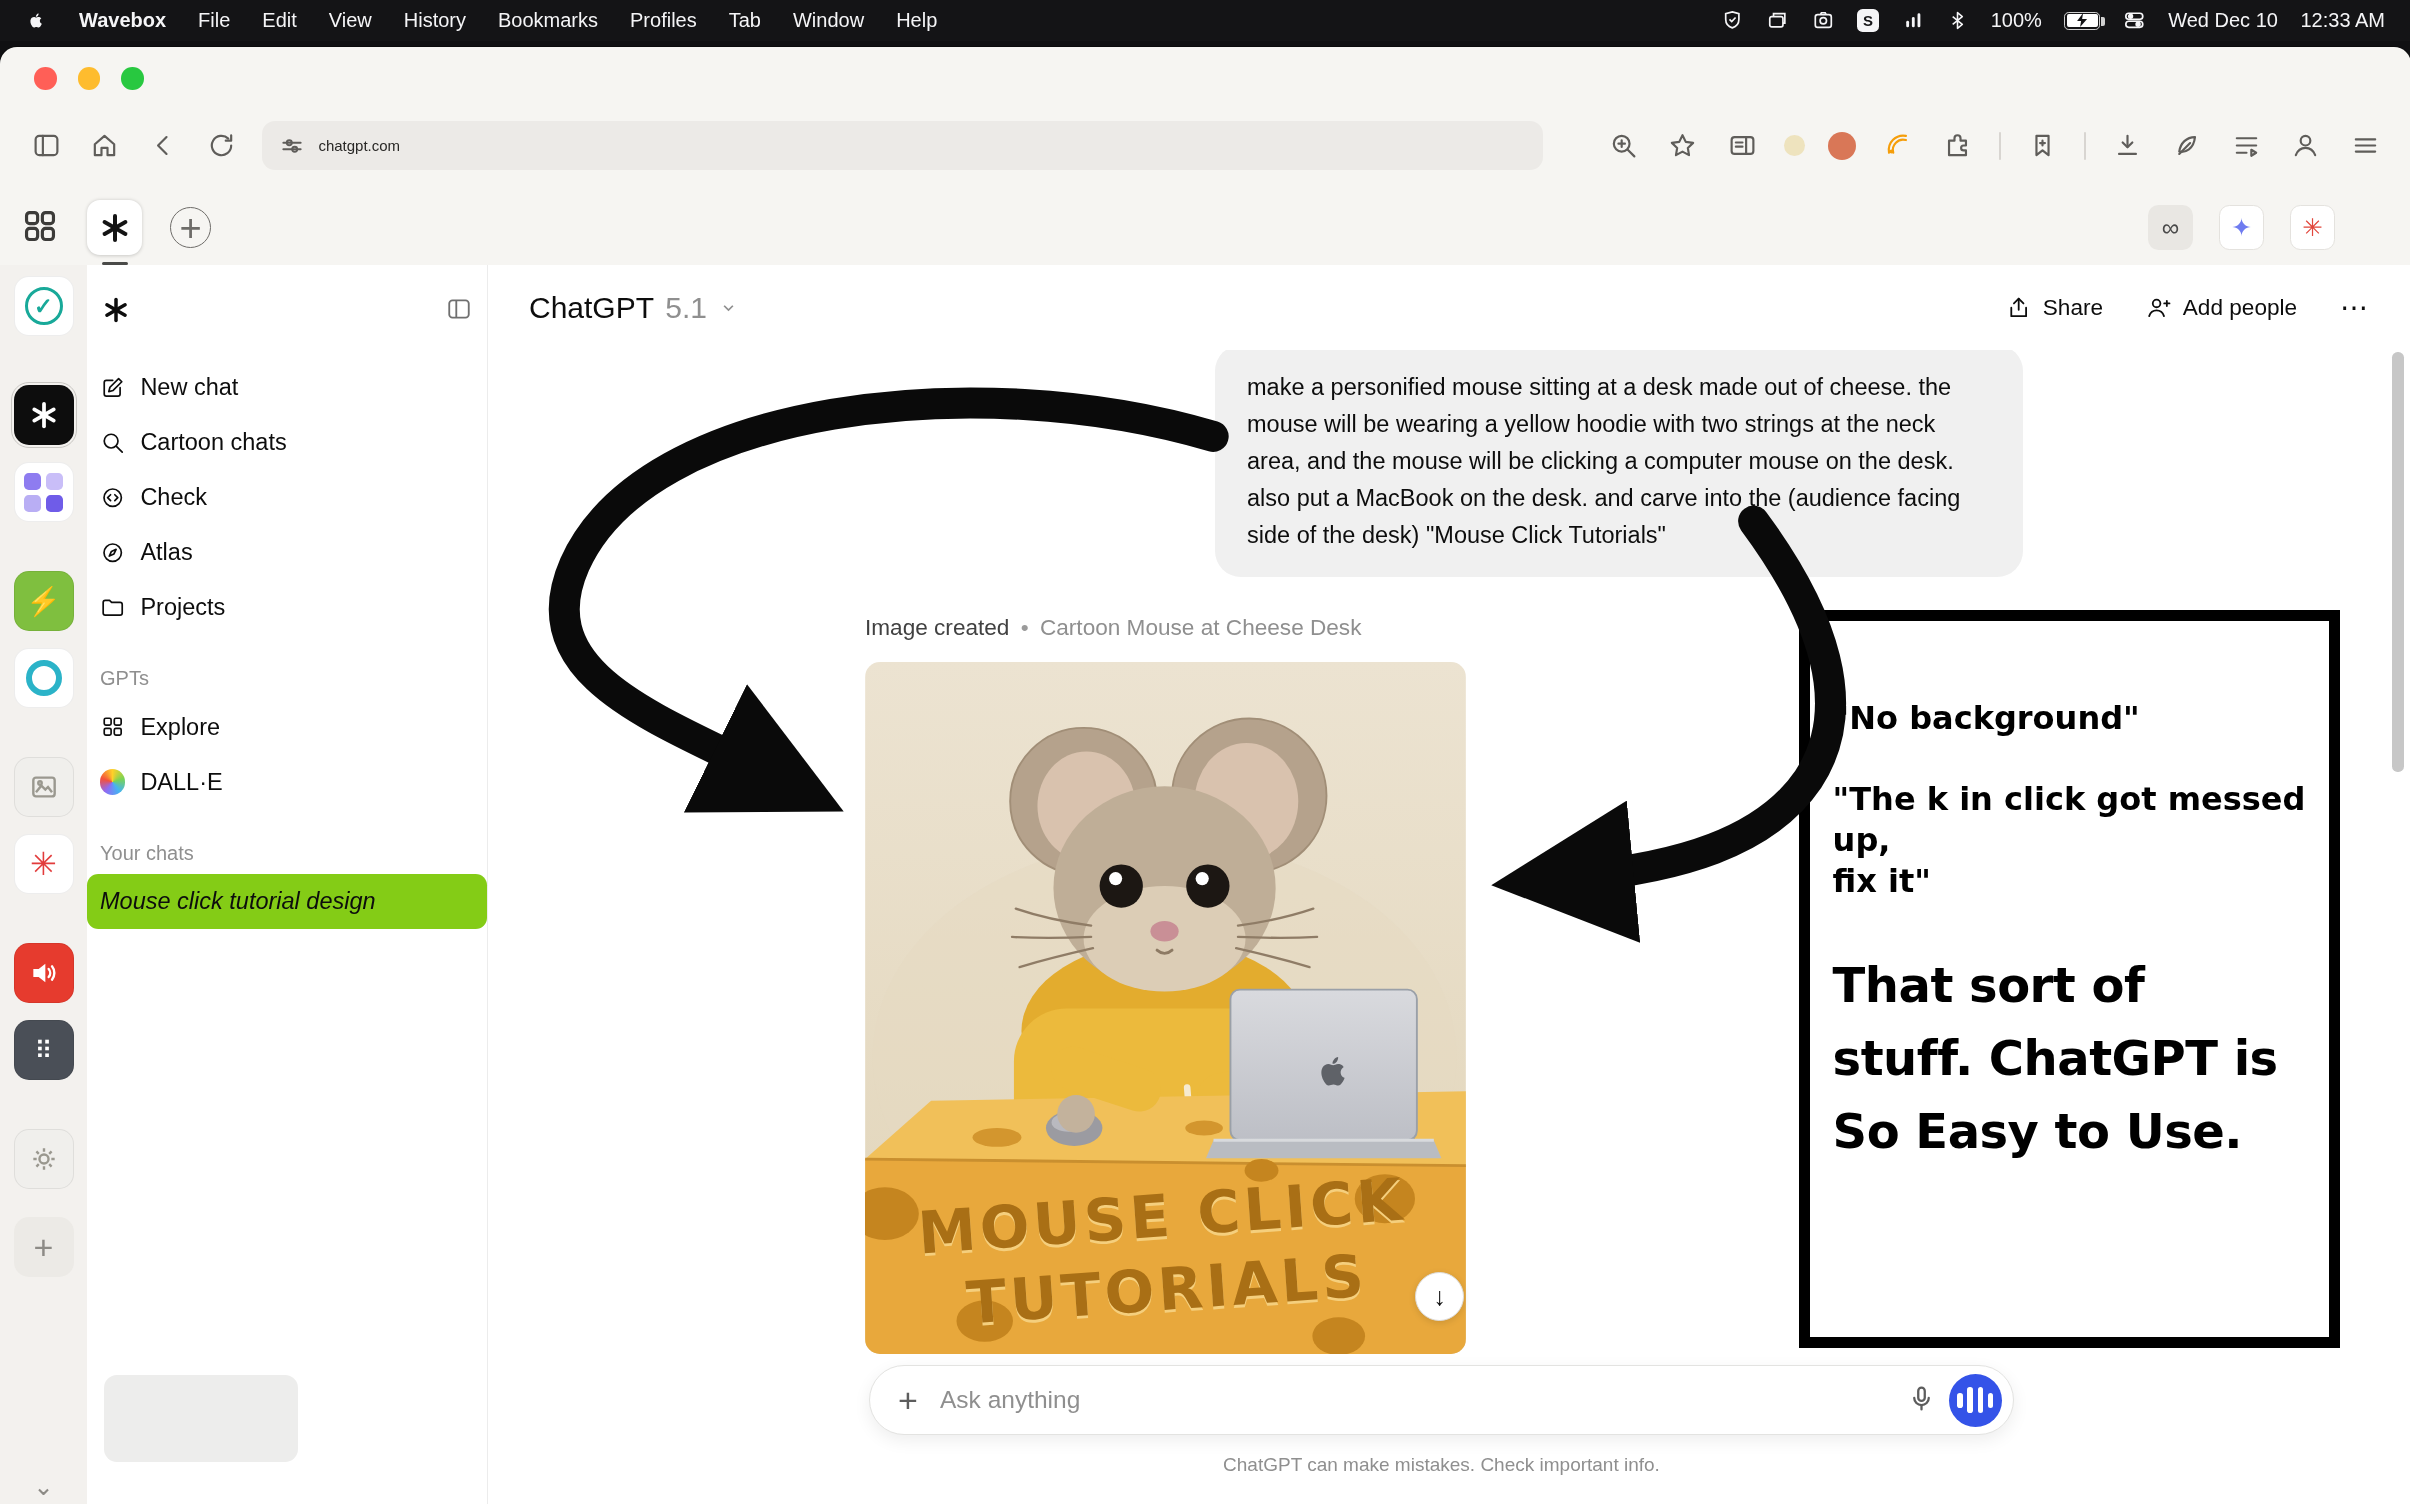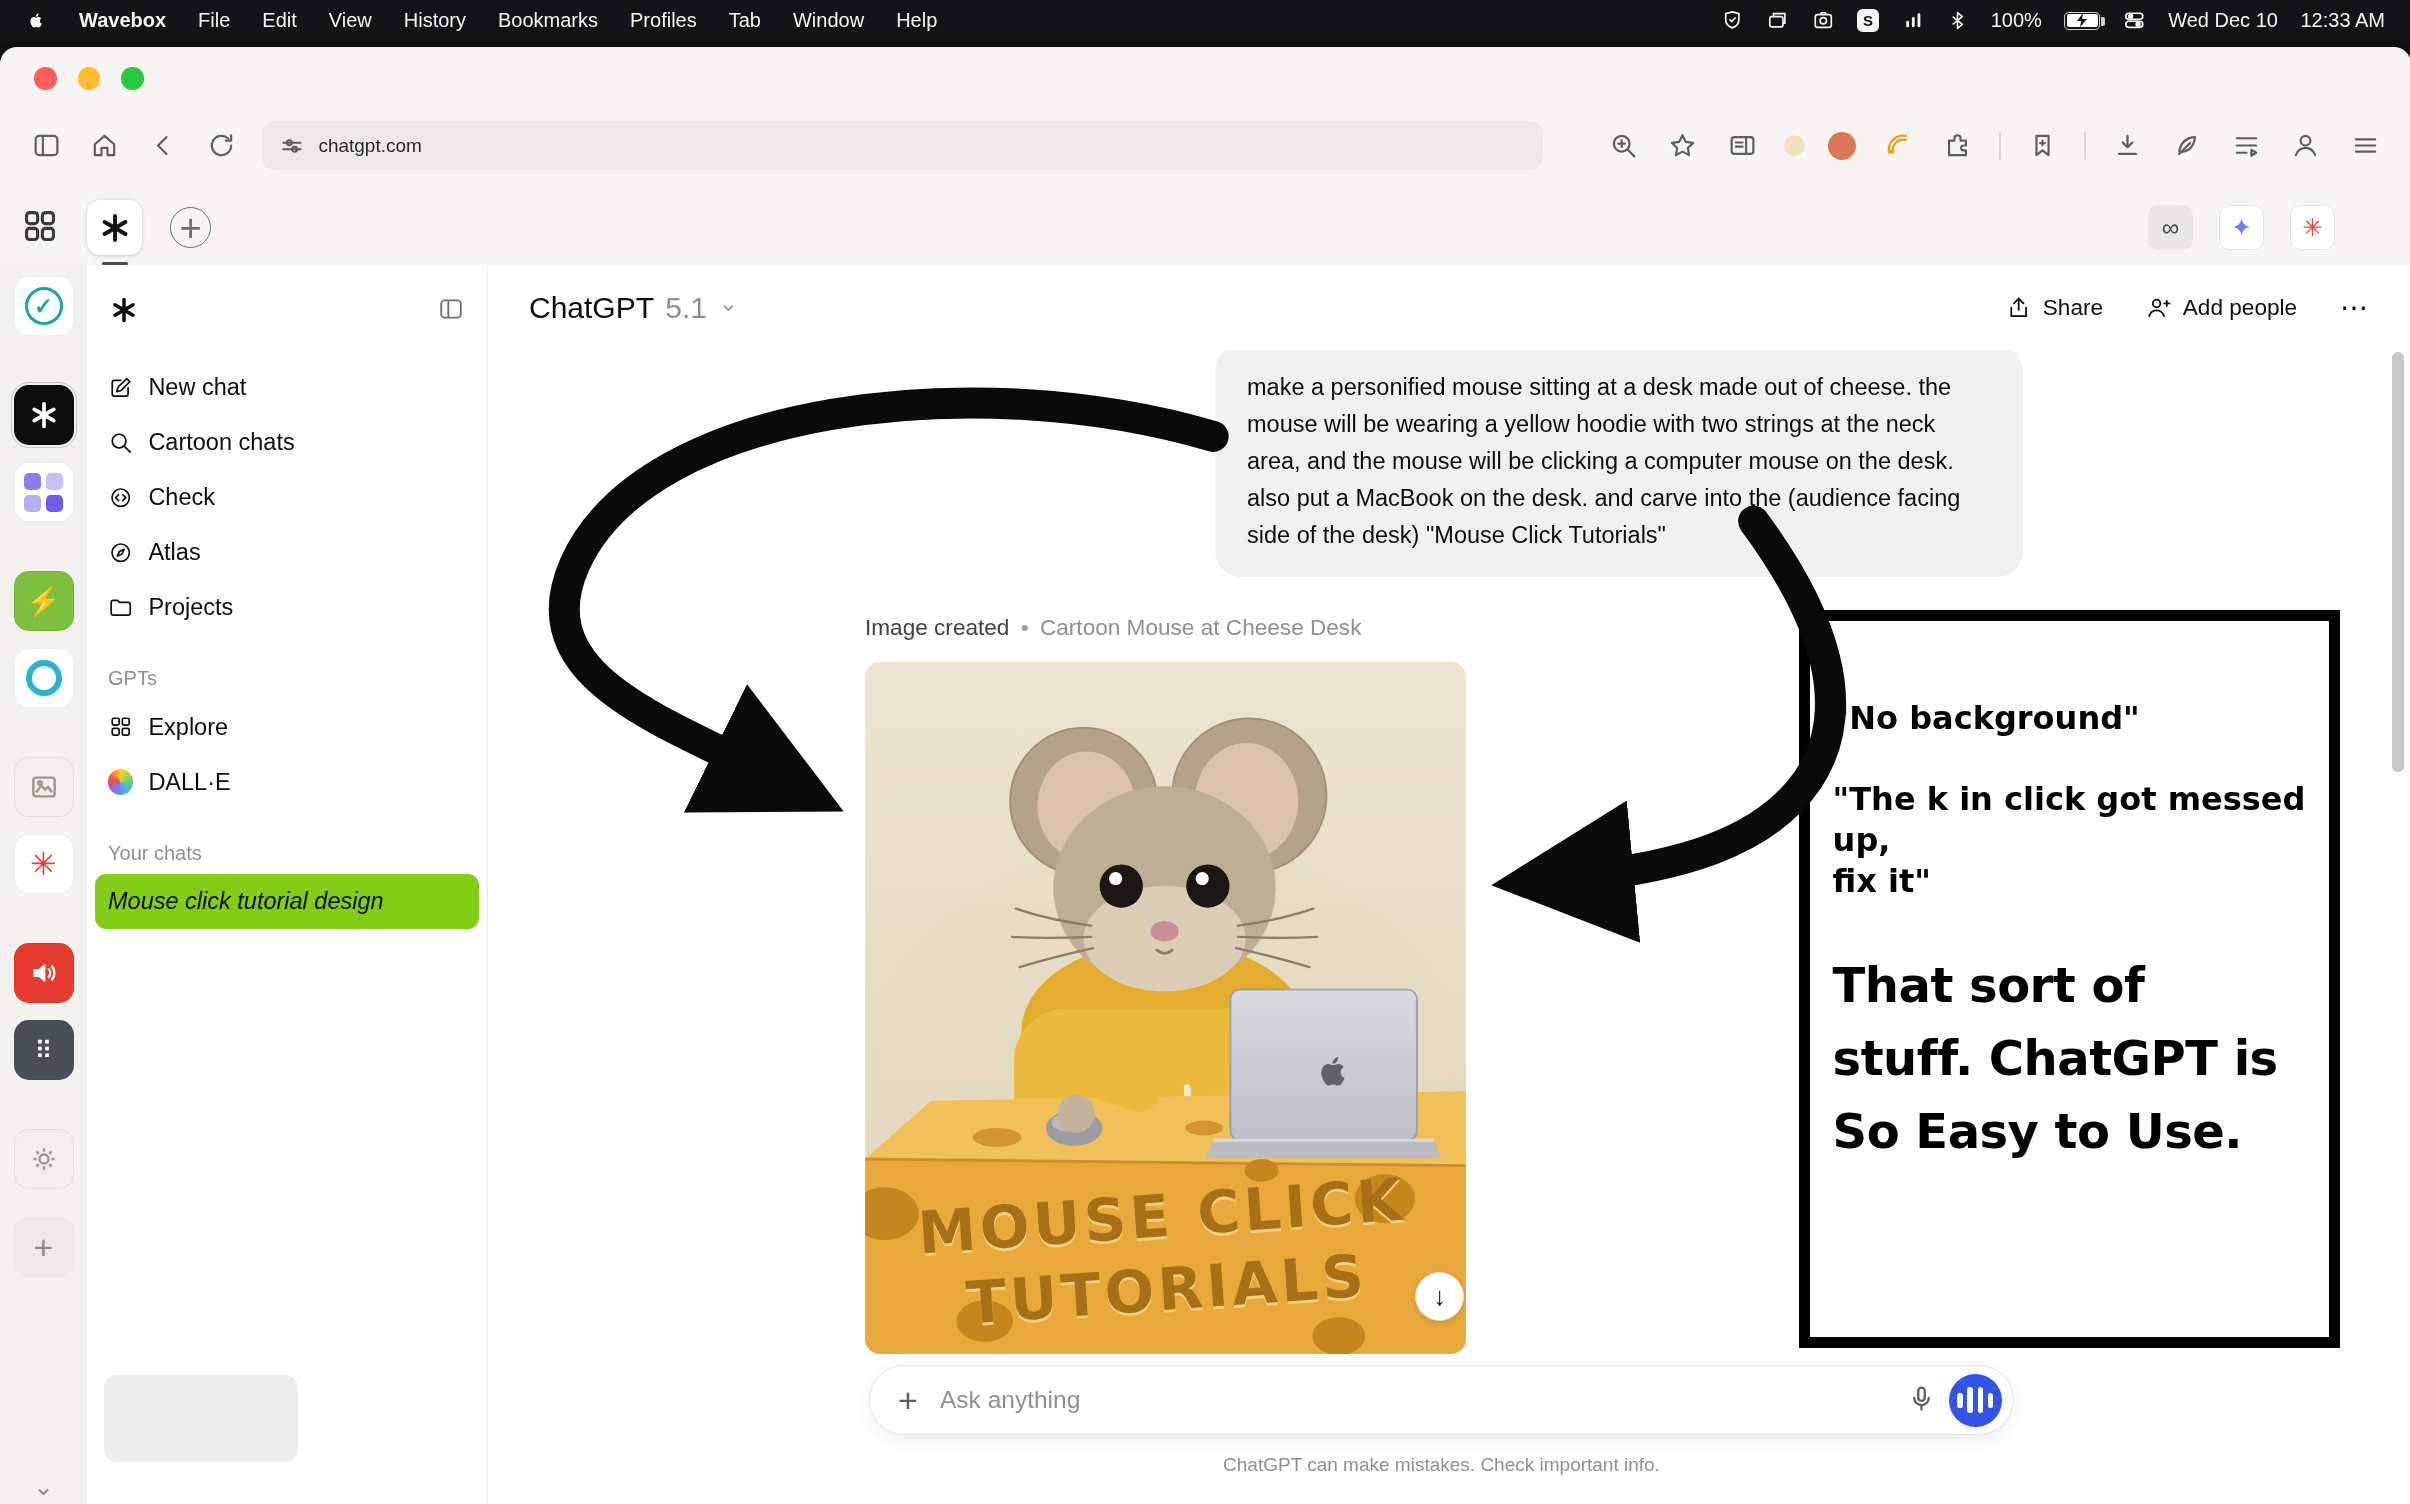--- a/index.html
+++ b/index.html
@@ -24,21 +24,21 @@
   .titlebar { height:55px; position:relative; }
   .lights { position:absolute; left:34px; top:20px; display:flex; gap:21px; }
   .light { width:22.6px; height:22.6px; border-radius:50%; }
   .l-red{background:#ff5f57}.l-yellow{background:#febc2e}.l-green{background:#28c840}
 
   .navbar { height:87px; display:flex; align-items:center; padding:0 28px; gap:22.6px; }
   .nb-ic { width:36px; height:36px; display:flex; align-items:center; justify-content:center; color:#5f5d5a; }
   .nb-ic svg { width:29px; height:29px; stroke:#5f5d5a; fill:none; stroke-width:1.8; stroke-linecap:round; stroke-linejoin:round; }
   .urlbar { width:1281px; height:49px; background:#eceae7; border-radius:13px; display:flex; align-items:center; gap:13px; padding:0 17px; }
   .urlbar svg { width:26px; height:26px; stroke:#5f5d5a; fill:none; stroke-width:1.8; stroke-linecap:round; }
-  .url-text { font-size:19px; color:#292826; }
+  .url-text { font-size:15px; color:#292826; }
   .nb-right { margin-left:auto; display:flex; align-items:center; gap:23.5px; }
   .nb-divider { width:1.9px; height:28px; background:#d8d5d1; border-radius:0.9px; }
   .ext-dot { width:28px; height:28px; border-radius:50%; background:#d97757; }
   .ext-signal svg { transform:rotate(0deg); }
   .faded-dot { width:21px; height:21px; border-radius:50%; background:#ead9a2; opacity:.65; }
 
   .tabstrip { height:77px; display:flex; align-items:center; padding:0 21px; gap:28px; }
   .grid-ic svg { width:38px; height:38px; stroke:#3c3b39; fill:none; stroke-width:2; }
   .tab-wrap { position:relative; }
   .tab-tile { width:55px; height:55px; background:#fff; border-radius:13px; box-shadow:0 0.9px 3.8px rgba(0,0,0,.18);
@@ -73,21 +73,21 @@
   .check-badge { width:38px; height:38px; border-radius:50%; border:3.8px solid #18a999; color:#18a999; display:flex; align-items:center; justify-content:center; font-size:22.6px; font-weight:bold; }
   .sq2 { display:grid; grid-template-columns:17px 17px; gap:4.7px; }
   .sq2 span { width:17px; height:17px; border-radius:4.7px; }
   .ring-badge { width:36px; height:36px; border-radius:50%; border:6.6px solid #2bb3c8; }
   .pinwheel { color:#e23c3c; font-size:32px; }
   .rail-chevron { position:absolute; bottom:3.8px; left:50%; transform:translateX(-50%); color:#8d8b86; font-size:24.5px; }
 
   
   .app-frame { flex:1; display:flex; background:#fff; position:relative; }
 
-  .sidebar { width:401px; background:#fff; border-right:0.9px solid #ececec; padding:0 8px; position:relative; }
+  .sidebar { width:401px; background:#fff; border-right:0.9px solid #ececec; padding:0 0; position:relative; }
   .sb-header { height:83px; display:flex; align-items:center; justify-content:space-between; padding:0 15px; margin-top:3.8px; }
   .sb-header .oai { color:#0d0d0d; }
   .sb-collapse svg { width:26px; height:26px; stroke:#6f6f6f; fill:none; stroke-width:1.7; }
   .sb-item { height:55px; display:flex; align-items:center; gap:15px; padding:0 13px; border-radius:11.3px; font-size:23.5px; color:#0d0d0d; }
   .sb-item svg { width:25.4px; height:25.4px; stroke:#0d0d0d; fill:none; stroke-width:1.6; stroke-linecap:round; stroke-linejoin:round; flex:0 0 auto; }
   .sb-item.active { background:#84cc16;font-style:italic; }
   .sb-section { margin:32px 13px 9.4px; font-size:20px; color:#8f8f8f; }
   .dalle-disc { width:25.4px; height:25.4px; border-radius:50%; background:conic-gradient(#ffd028,#7ad354,#46b4f2,#8e6bf5,#f4503c,#ffd028); }
   .sb-skeleton { position:absolute; bottom:43px; left:17px; width:194px; height:87px; border-radius:13px; background:#ededec; }
 

